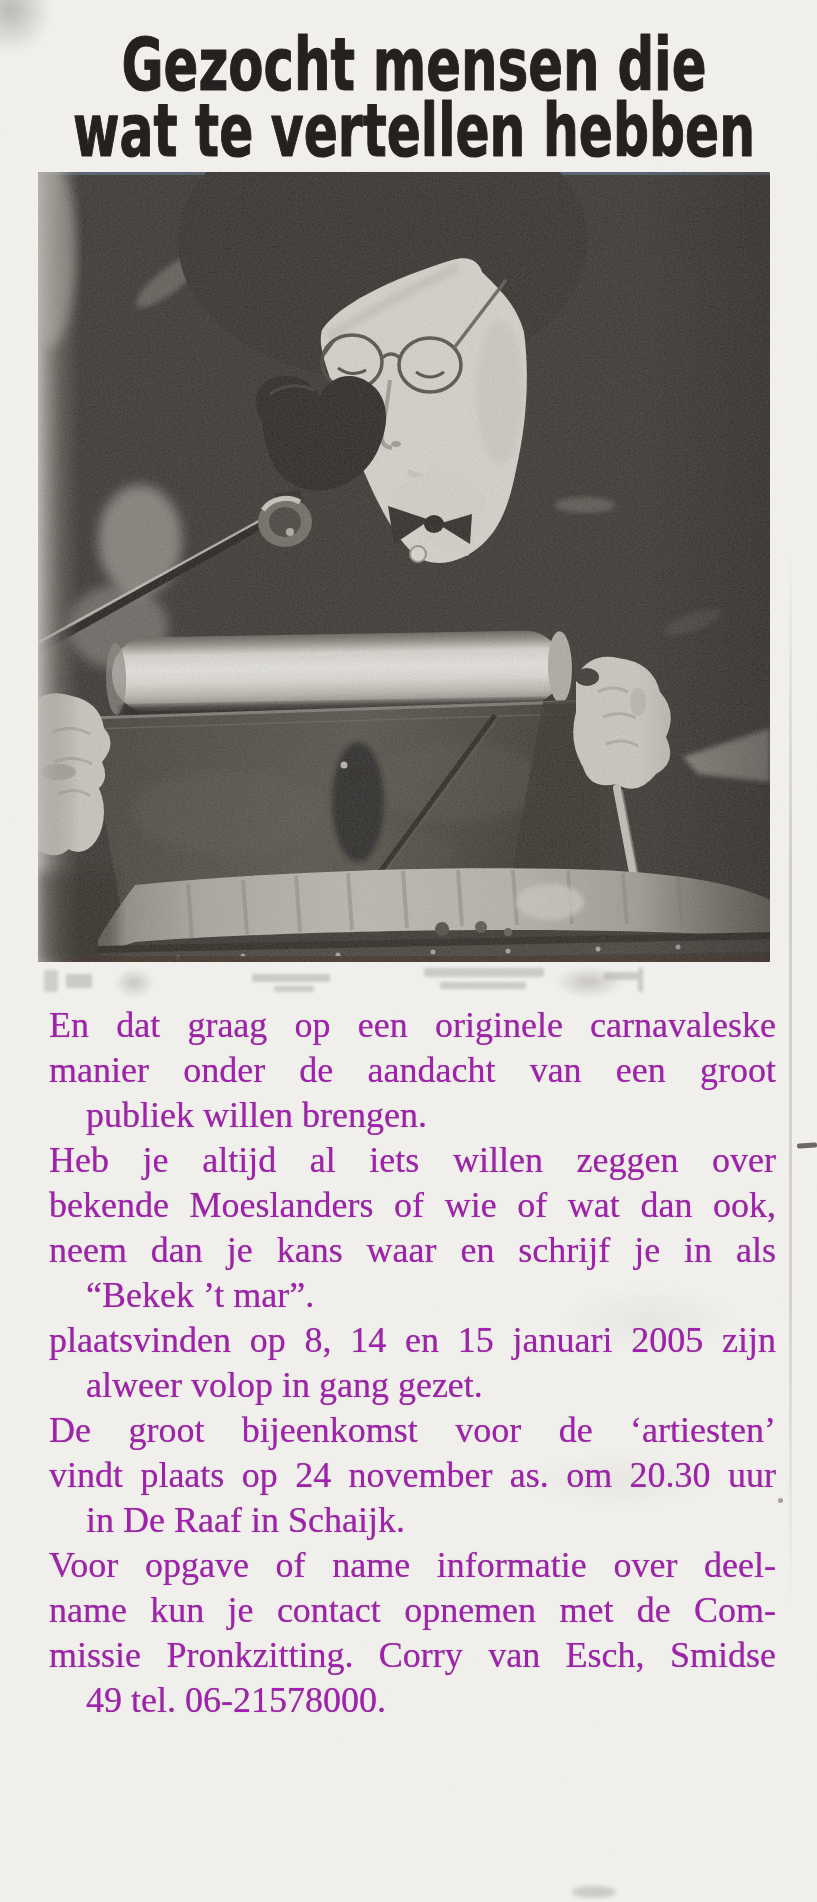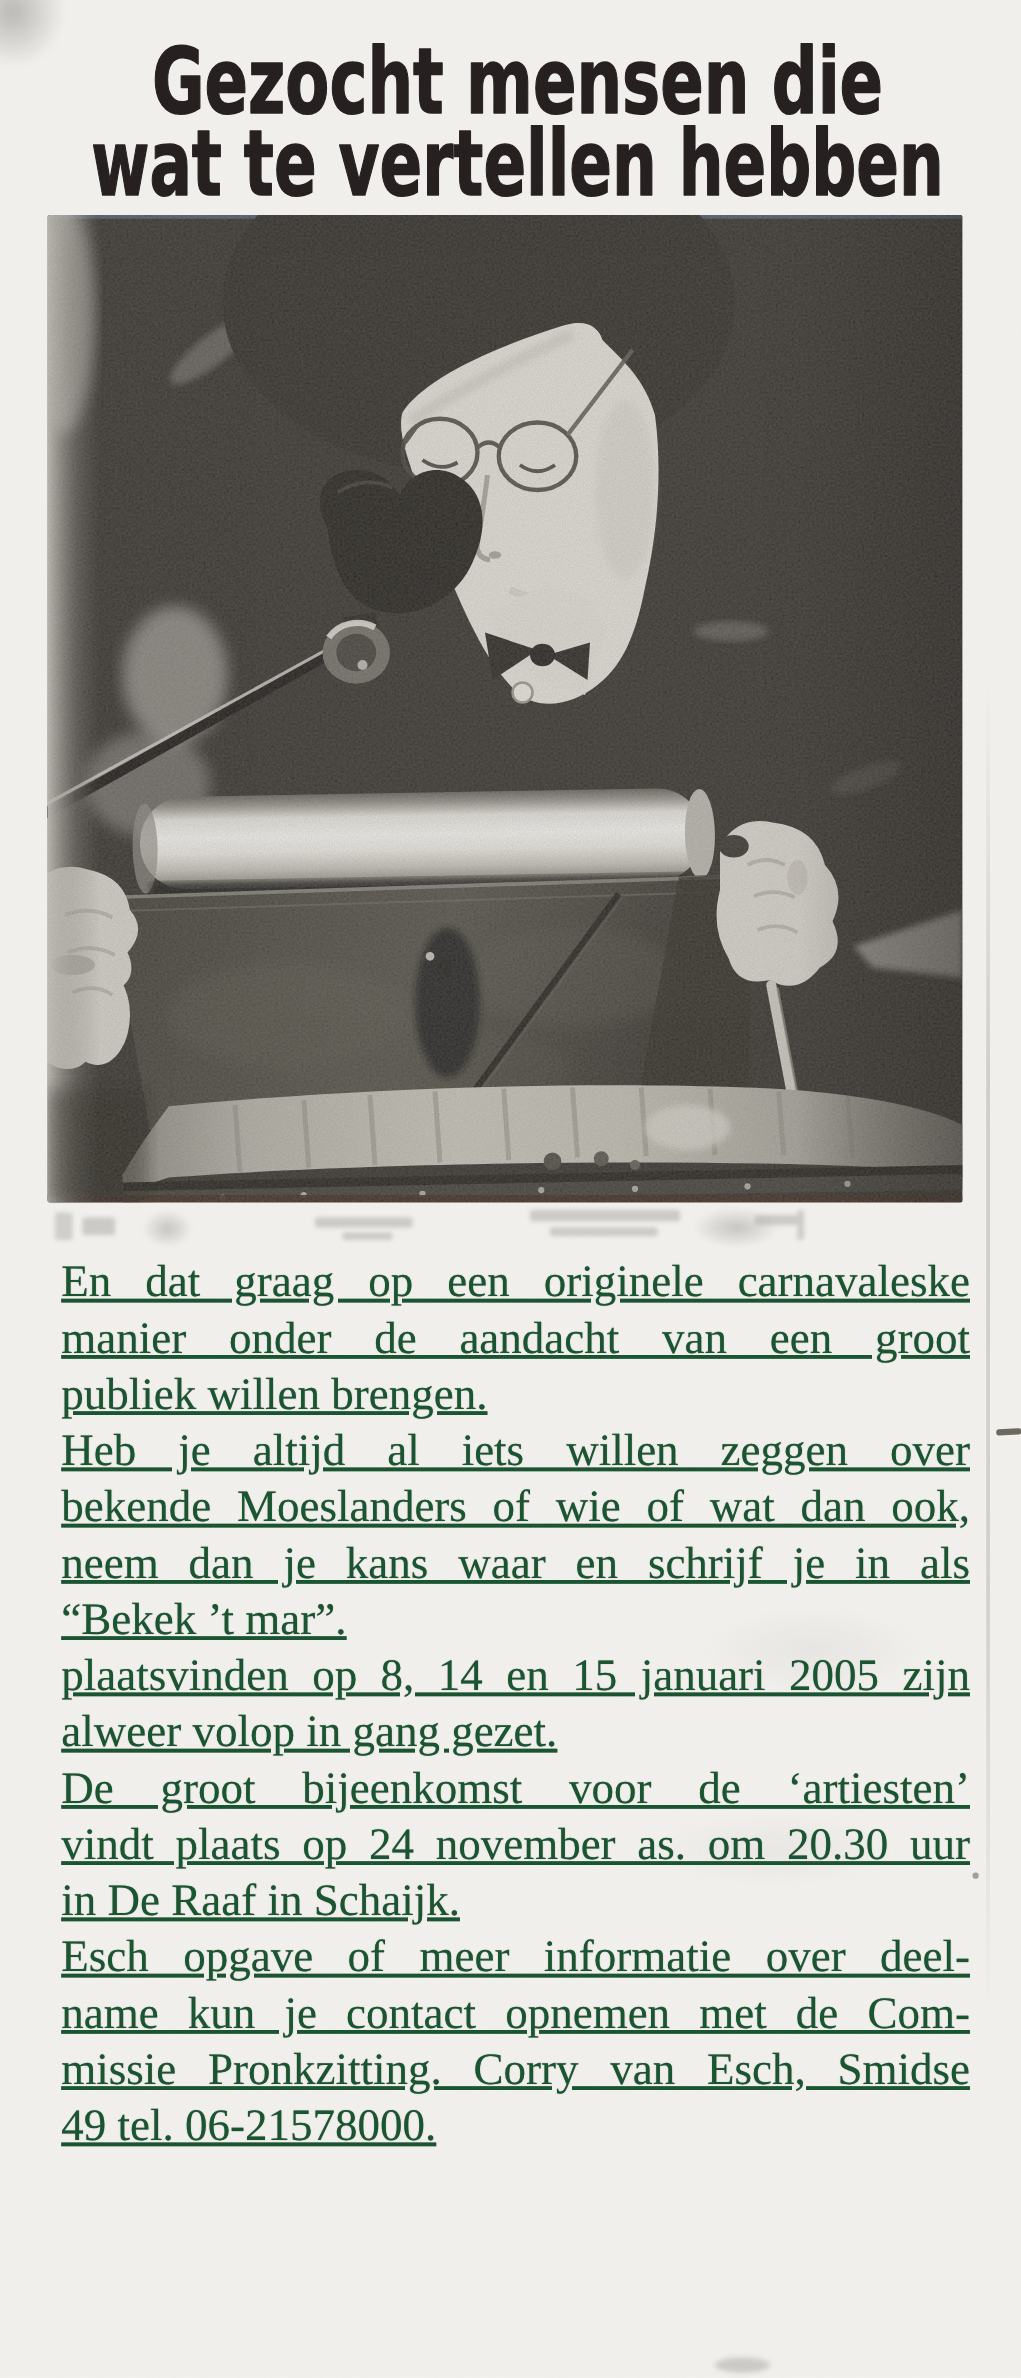--- a/index.html
+++ b/index.html
@@ -26,30 +26,29 @@
   
   .photo{position:absolute;left:38px;top:172px;width:732px;height:790px;}
   .photo svg{display:block;}
 
   
   .body-col{position:absolute;left:49px;top:1003px;width:727px;}
   .ln{
     font-size:36px;
     line-height:45px;
     height:45px;
-    color:#14532d;
+    color:#a21caf;
     text-align:justify;
     text-align-last:justify;
     text-justify:inter-word;
     text-shadow:0 0 0.8px rgba(42,36,30,.55);
     white-space:normal;
     overflow:visible;
-    text-decoration:underline;
   }
-  .ln.pl{text-align:left;text-align-last:left;}
+  .ln.pl{text-align:left;text-align-last:left;margin-left:37px;}
 
   
   .ghost{position:absolute;filter:blur(1.6px);pointer-events:none;}
   .gbar{position:absolute;background:rgba(168,165,159,.5);border-radius:2px;}
   .gblob{position:absolute;border-radius:50%;
          background:radial-gradient(ellipse at center, rgba(165,162,156,.55), rgba(165,162,156,0) 70%);}
   .corner-smudge{position:absolute;left:-8px;top:-10px;width:60px;height:64px;
          background:radial-gradient(ellipse at 30% 30%, rgba(140,138,132,.55), rgba(140,138,132,0) 70%);
          filter:blur(3px);}
   .crease{position:absolute;left:789px;top:545px;width:3px;height:1065px;
@@ -321,21 +320,21 @@
     <div class="ln pl">publiek willen brengen.</div>
     <div class="ln">Heb je altijd al iets willen zeggen over</div>
     <div class="ln">bekende Moeslanders of wie of wat dan ook,</div>
     <div class="ln">neem dan je kans waar en schrijf je in als</div>
     <div class="ln pl">“Bekek ’t mar”.</div>
     <div class="ln">plaatsvinden op 8, 14 en 15 januari 2005 zijn</div>
     <div class="ln pl">alweer volop in gang gezet.</div>
     <div class="ln">De groot bijeenkomst voor de ‘artiesten’</div>
     <div class="ln">vindt plaats op 24 november as. om 20.30 uur</div>
     <div class="ln pl">in De Raaf in Schaijk.</div>
-    <div class="ln">Esch opgave of meer informatie over deel-</div>
+    <div class="ln">Voor opgave of name informatie over deel-</div>
     <div class="ln">name kun je contact opnemen met de Com-</div>
     <div class="ln">missie Pronkzitting. Corry van Esch, Smidse</div>
     <div class="ln pl">49 tel. 06-21578000.</div>
   </div>
 
   <svg class="paper-noise" viewBox="0 0 817 1902" preserveAspectRatio="none">
     <defs>
       <filter id="pnoise" x="0" y="0" width="100%" height="100%">
         <feTurbulence type="fractalNoise" baseFrequency="0.8" numOctaves="2" seed="3" stitchTiles="stitch"></feTurbulence>
         <feColorMatrix type="matrix" values="0 0 0 0 0.45  0 0 0 0 0.44  0 0 0 0 0.42  0.35 0.35 0.35 0 0"></feColorMatrix>

